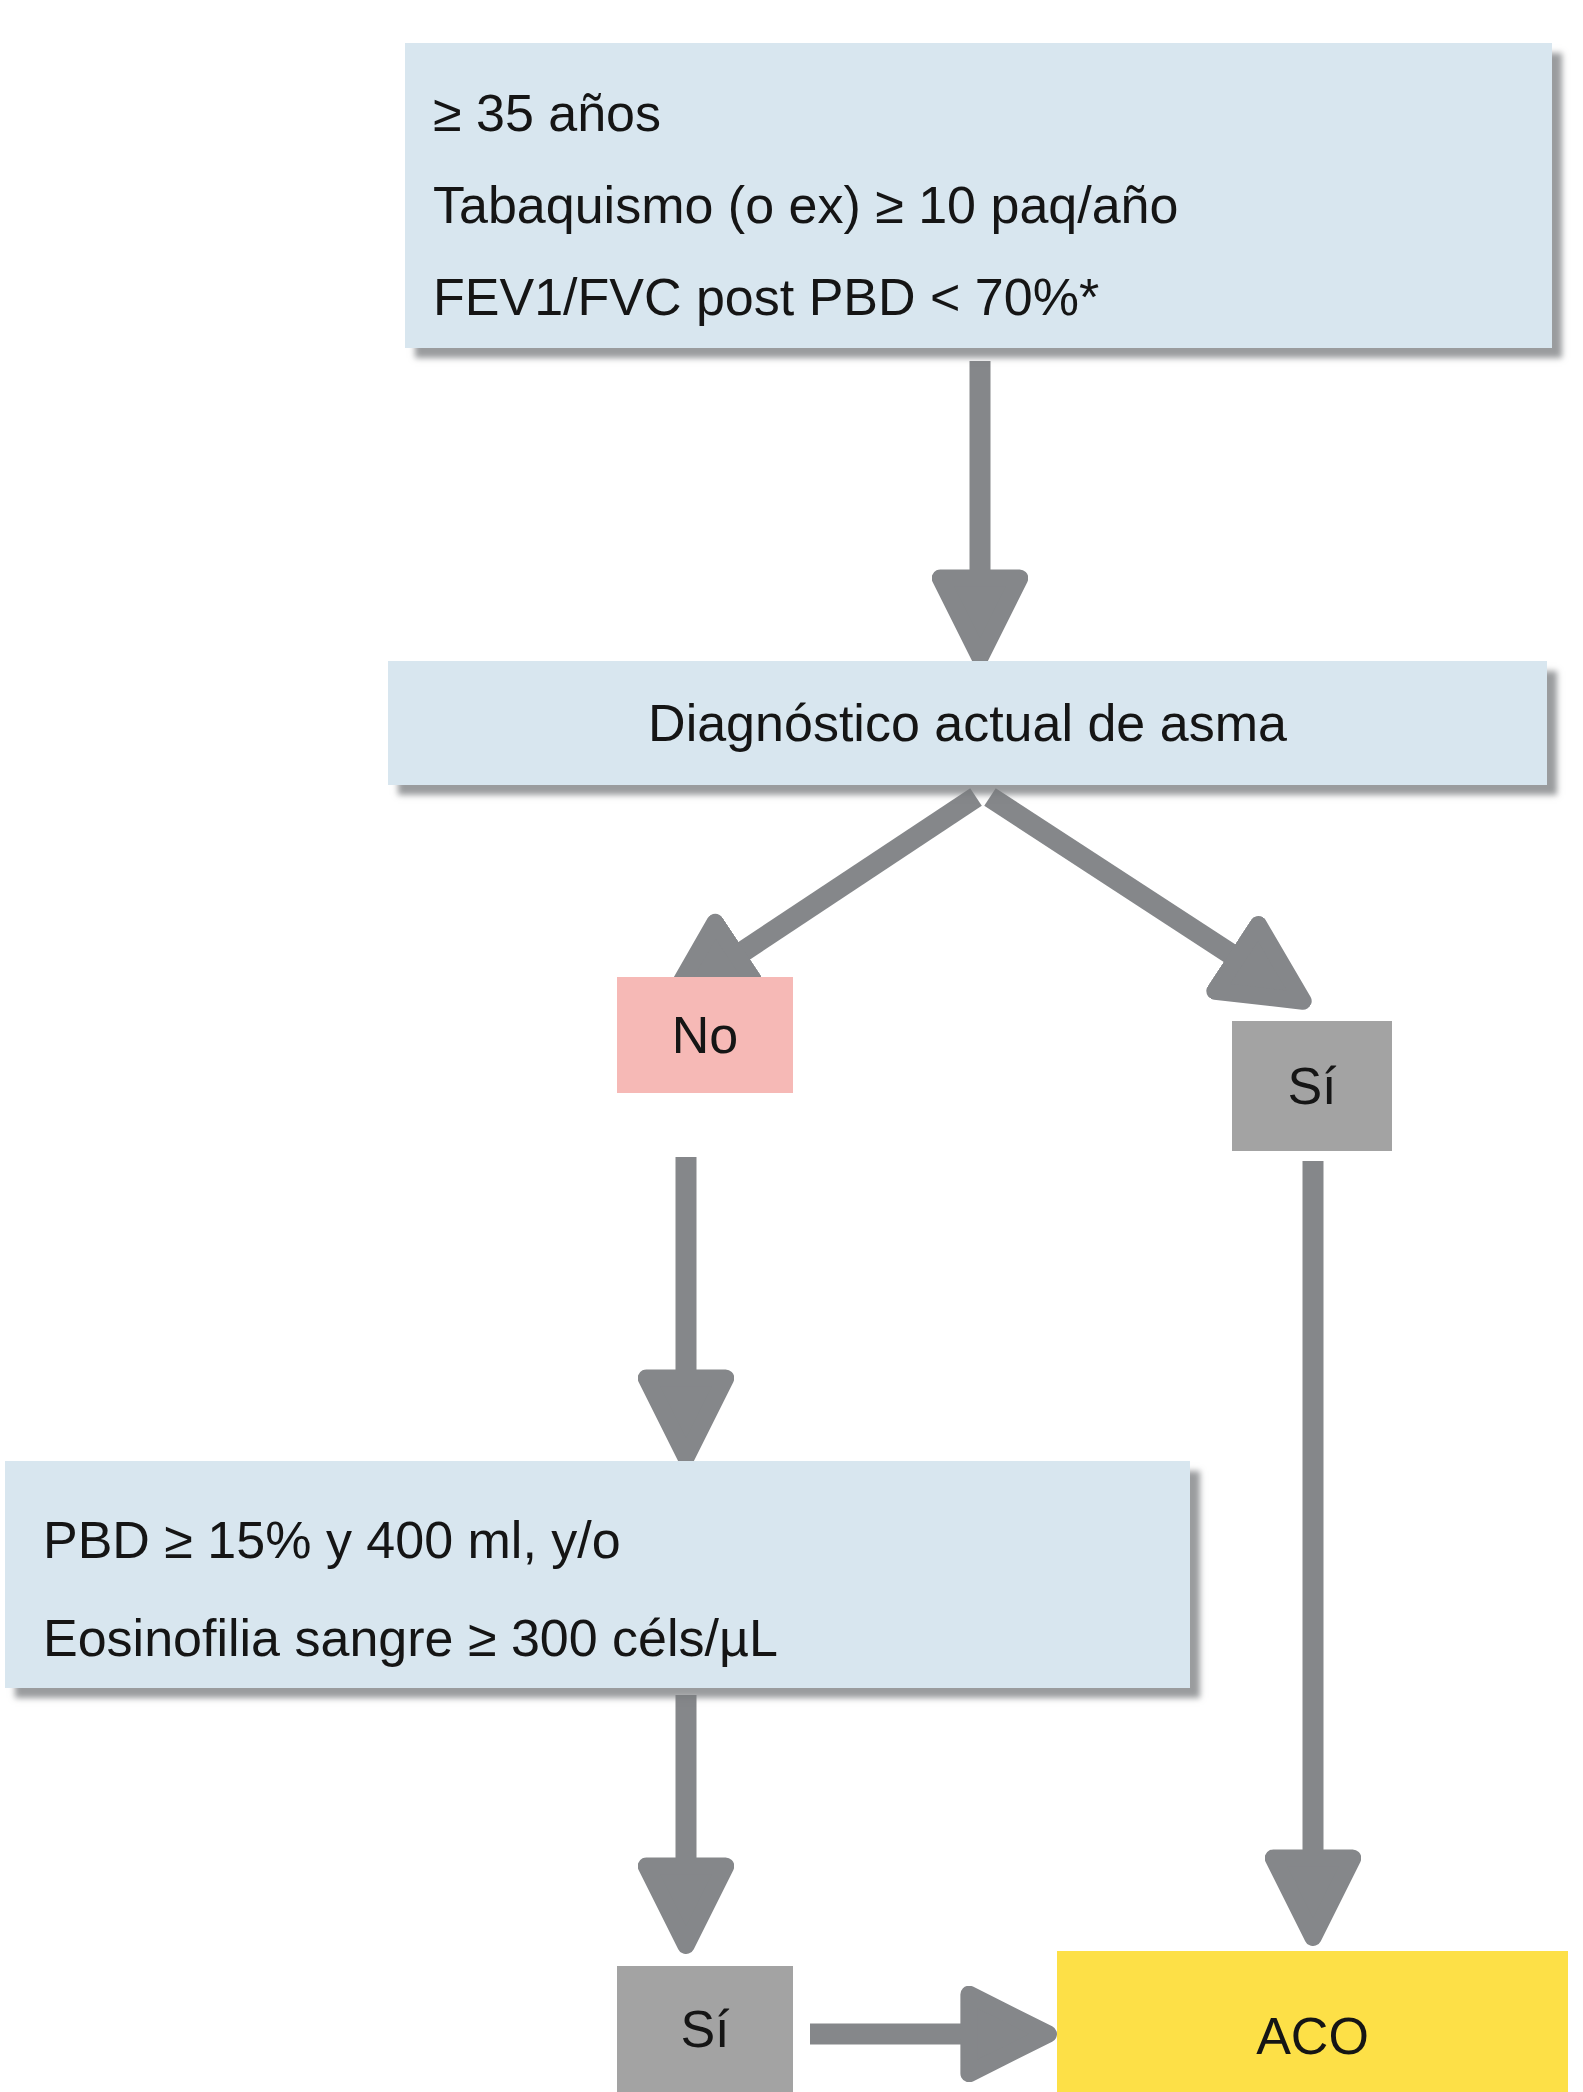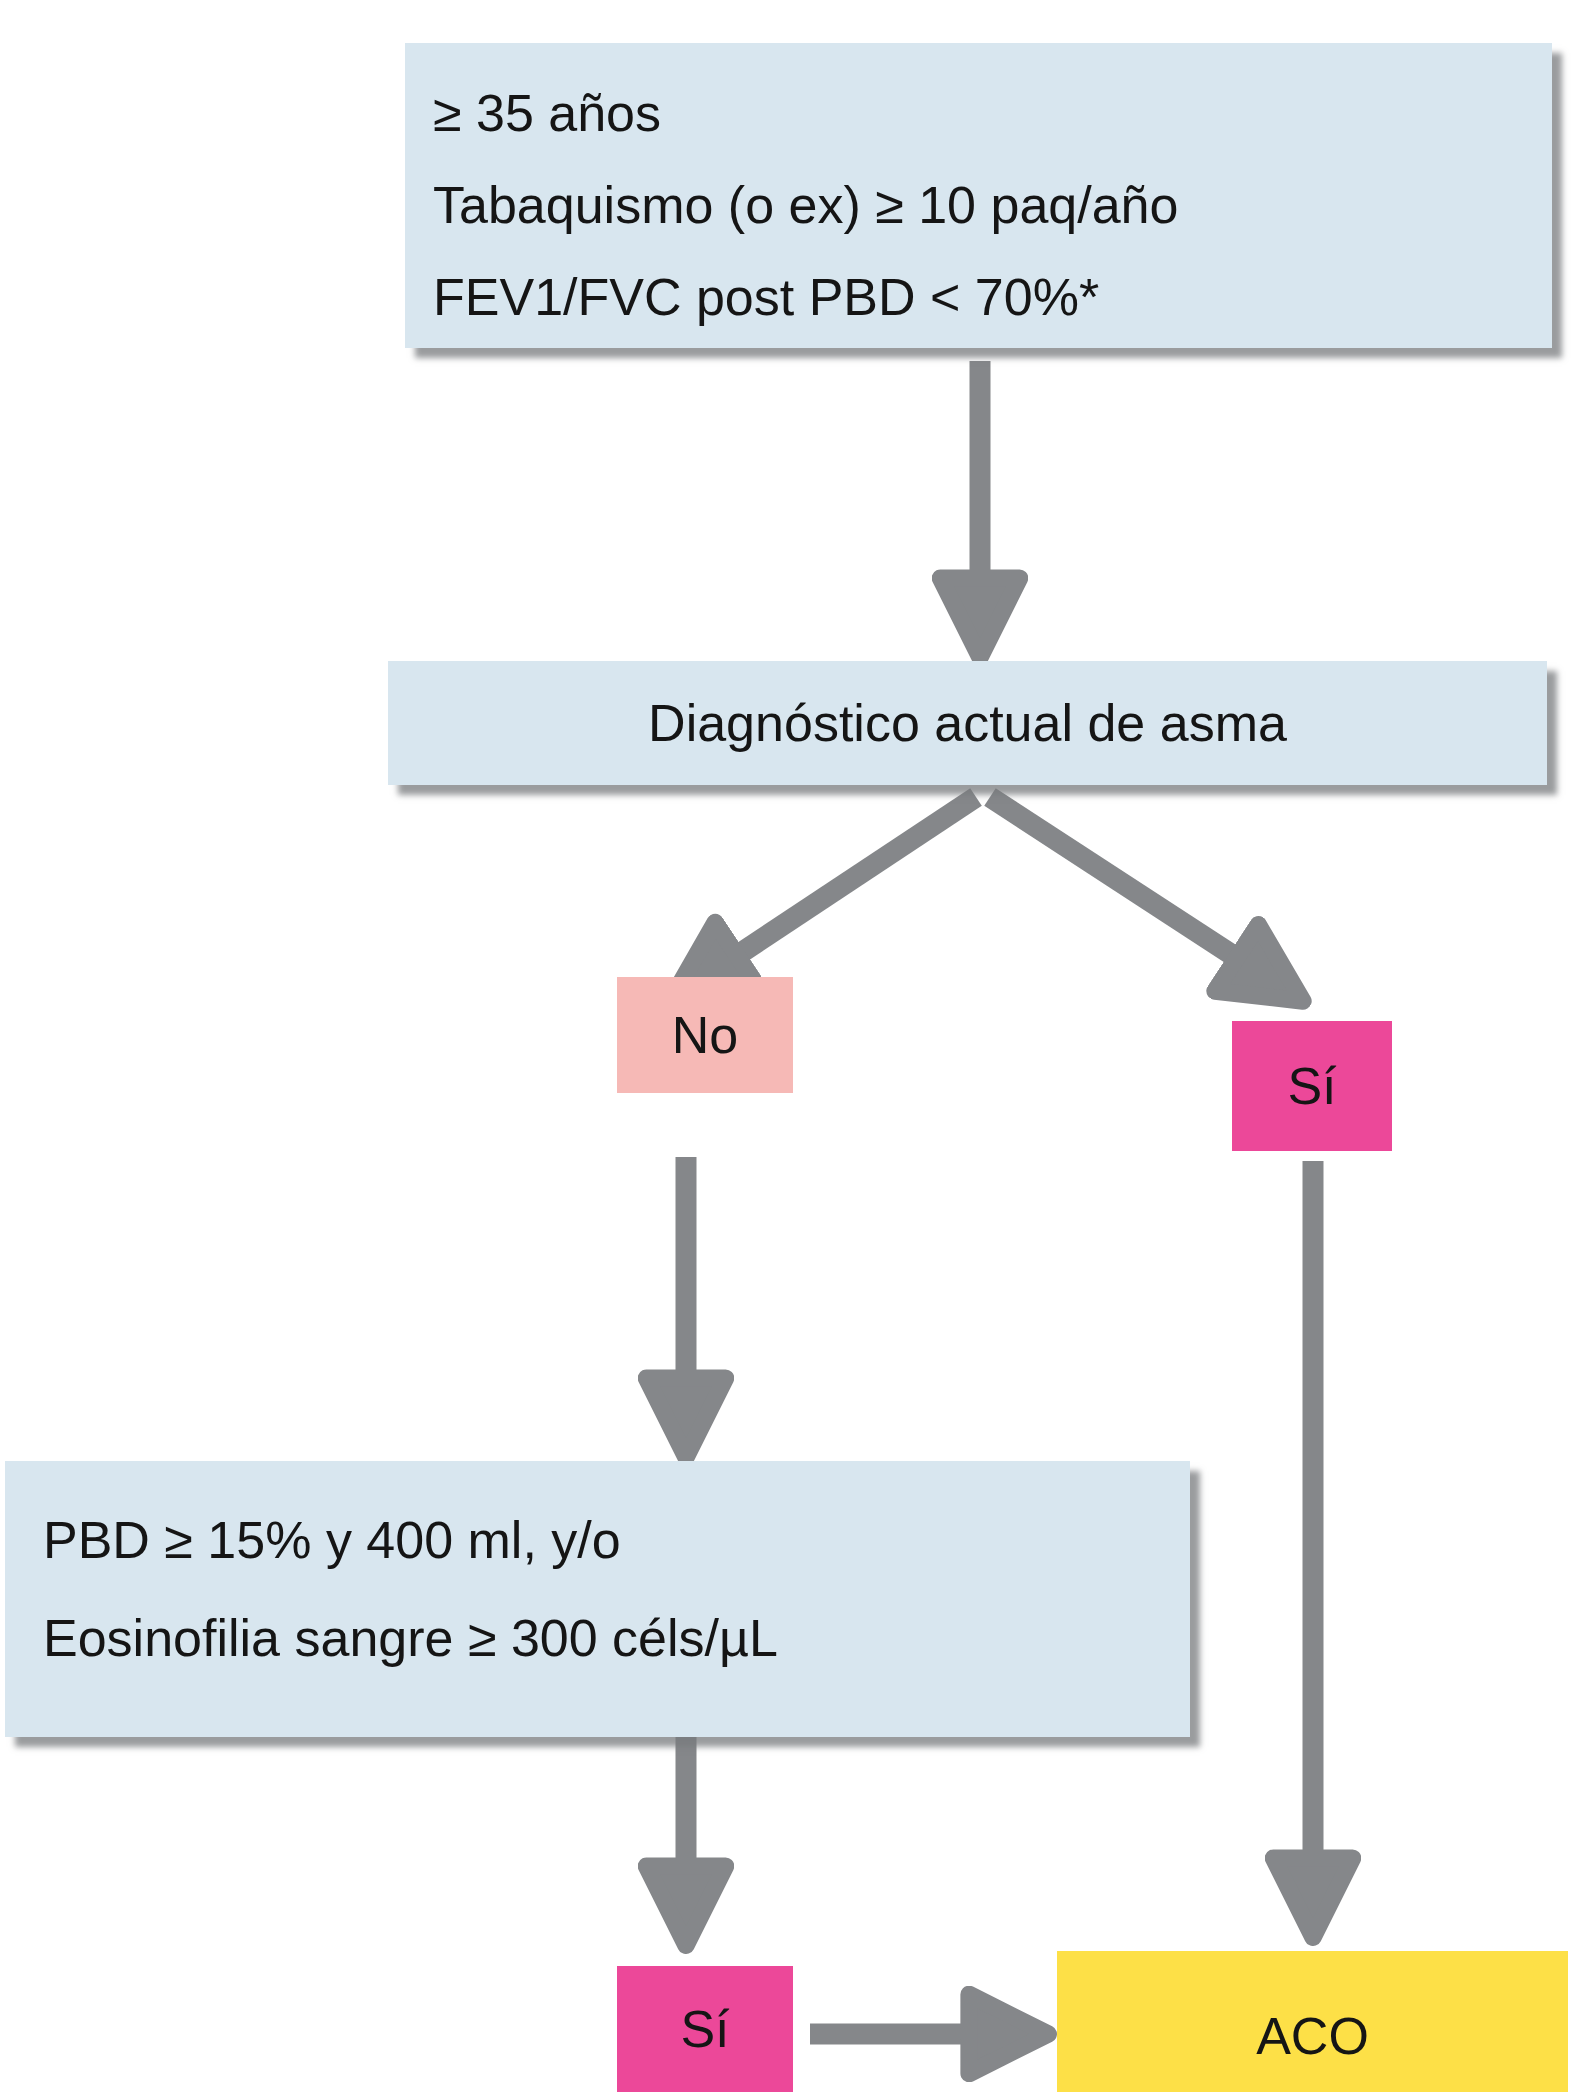--- a/index.html
+++ b/index.html
@@ -22,21 +22,21 @@
     position: absolute;
     box-sizing: border-box;
     font-size: 52px;
     line-height: 1.0;
   }
   .shadowed {
     box-shadow: 10px 10px 6px rgba(120,123,126,0.75);
   }
   .blue { background: #d8e6ef; }
   .pink { background: #f6b9b6; }
-  .green { background: #ec4899; }
+  .green { background: #a3a3a3; }
   .orange { background: #fde047; }
 
   #criteria-box {
     left: 405px; top: 10px;
     width: 1147px; height: 305px;
     padding: 24px 10px 0 28px;
   }
   #criteria-box .line { line-height: 92px; white-space: nowrap; }
 
   #diagnosis-box {
@@ -51,21 +51,21 @@
     display: flex; align-items: center; justify-content: center;
   }
   #si-right-box {
     left: 1232px; top: 988px;
     width: 160px; height: 130px;
     display: flex; align-items: center; justify-content: center;
   }
 
   #pbd-box {
     left: 5px; top: 1428px;
-    width: 1185px; height: 276px;
+    width: 1185px; height: 227px;
     padding: 30px 10px 0 38px;
   }
   #pbd-box .line { line-height: 98px; white-space: nowrap; }
 
   #si-bottom-box {
     left: 617px; top: 1933px;
     width: 176px; height: 126px;
     display: flex; align-items: center; justify-content: center;
   }
   #aco-box {

